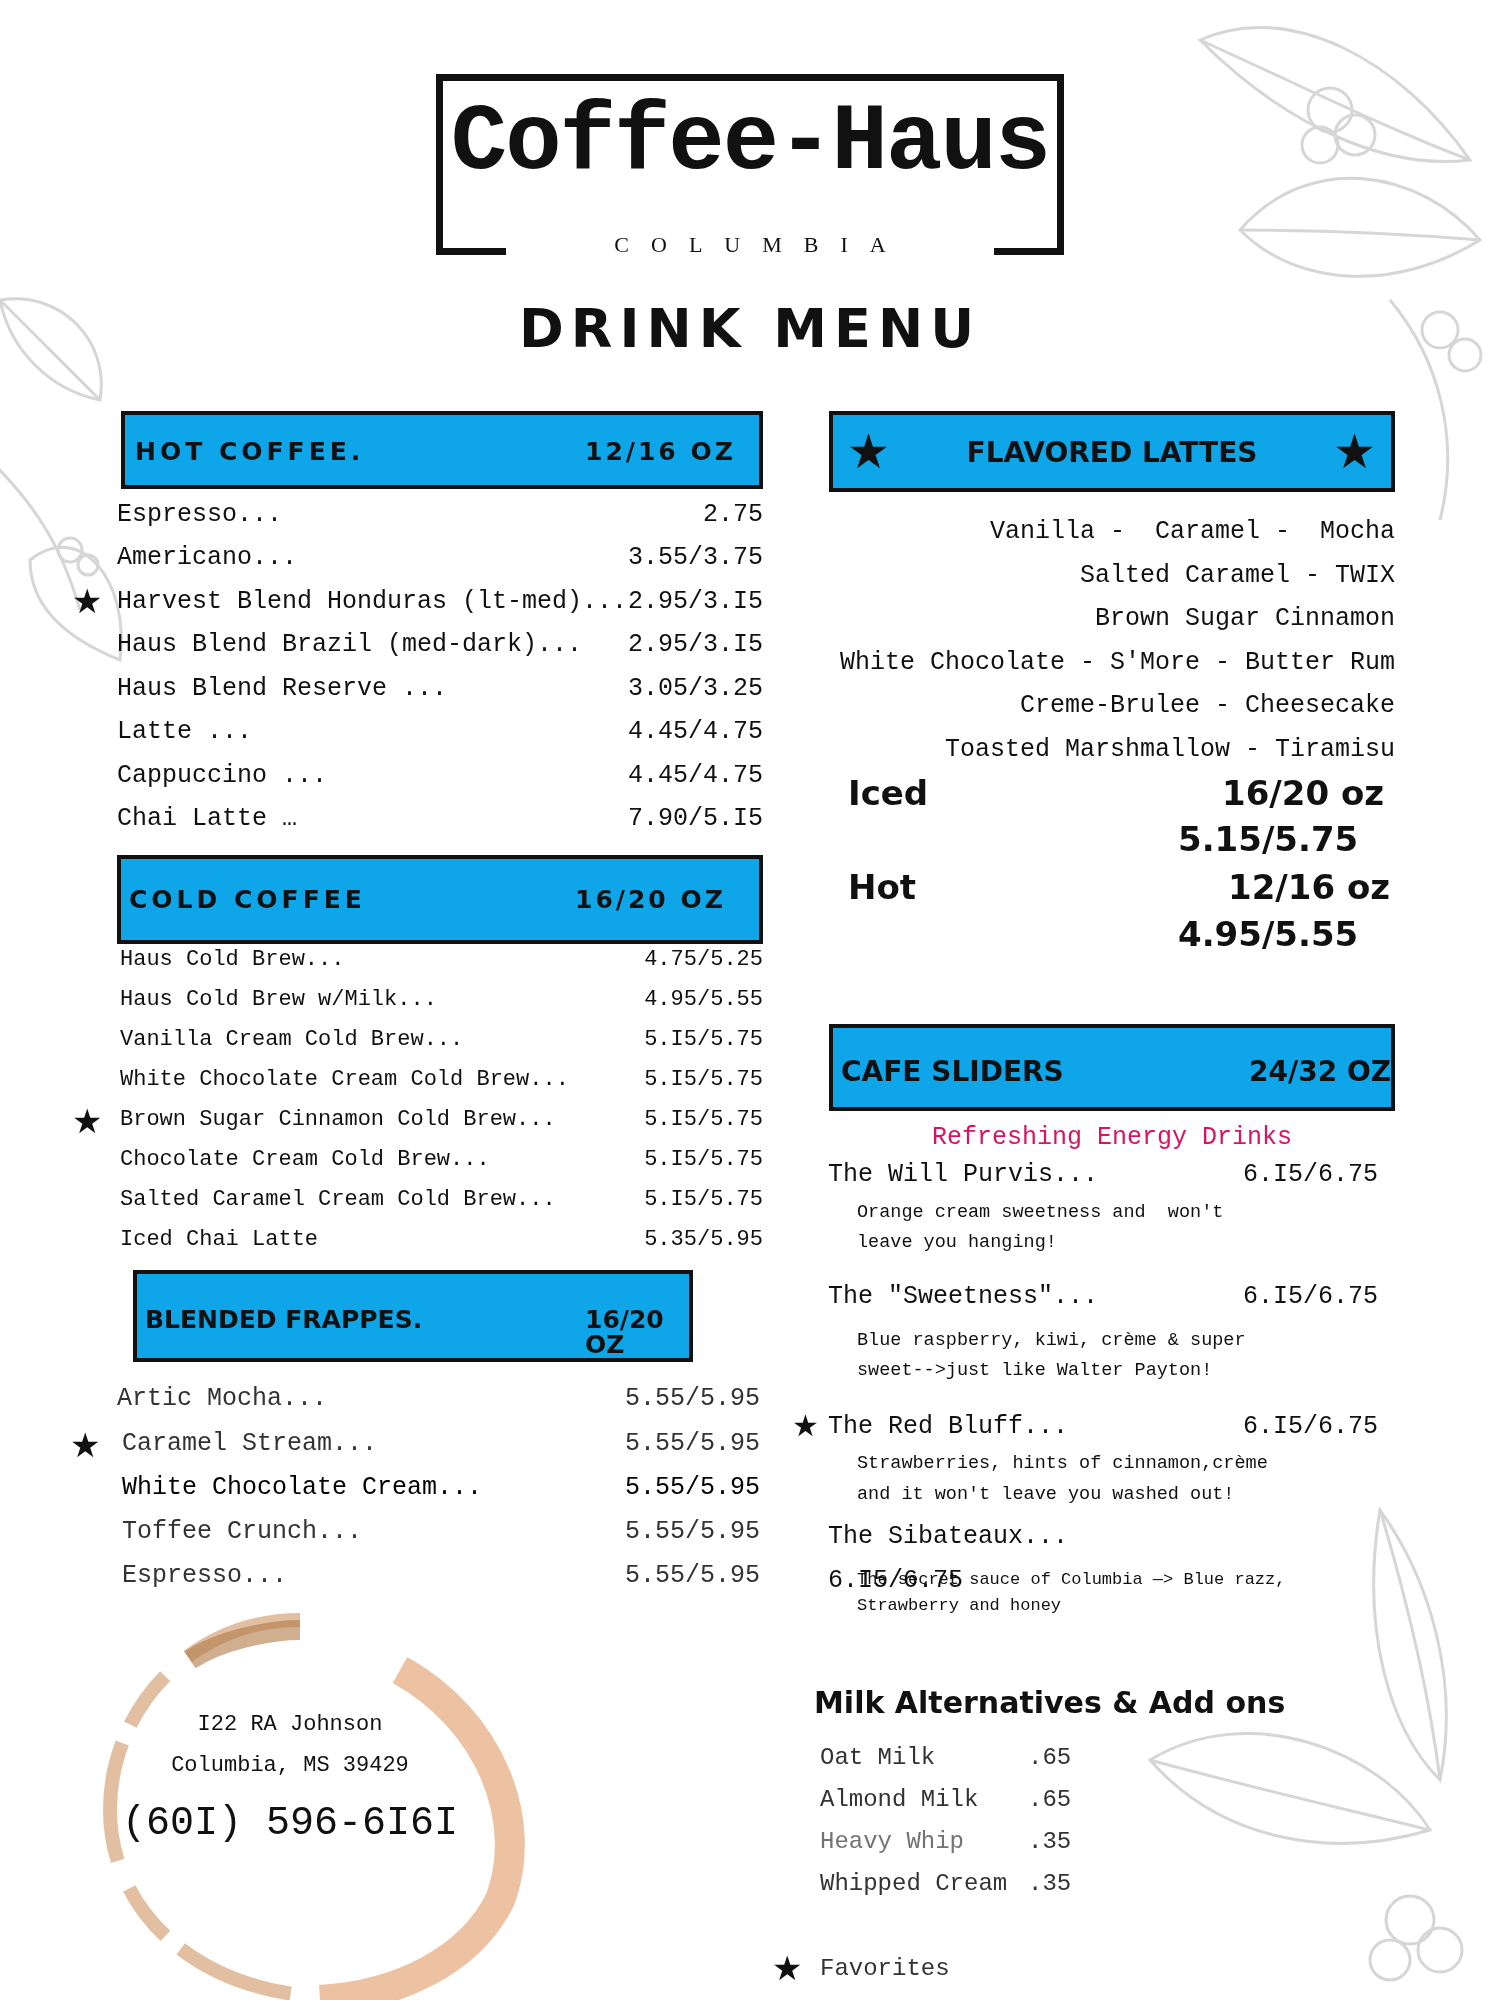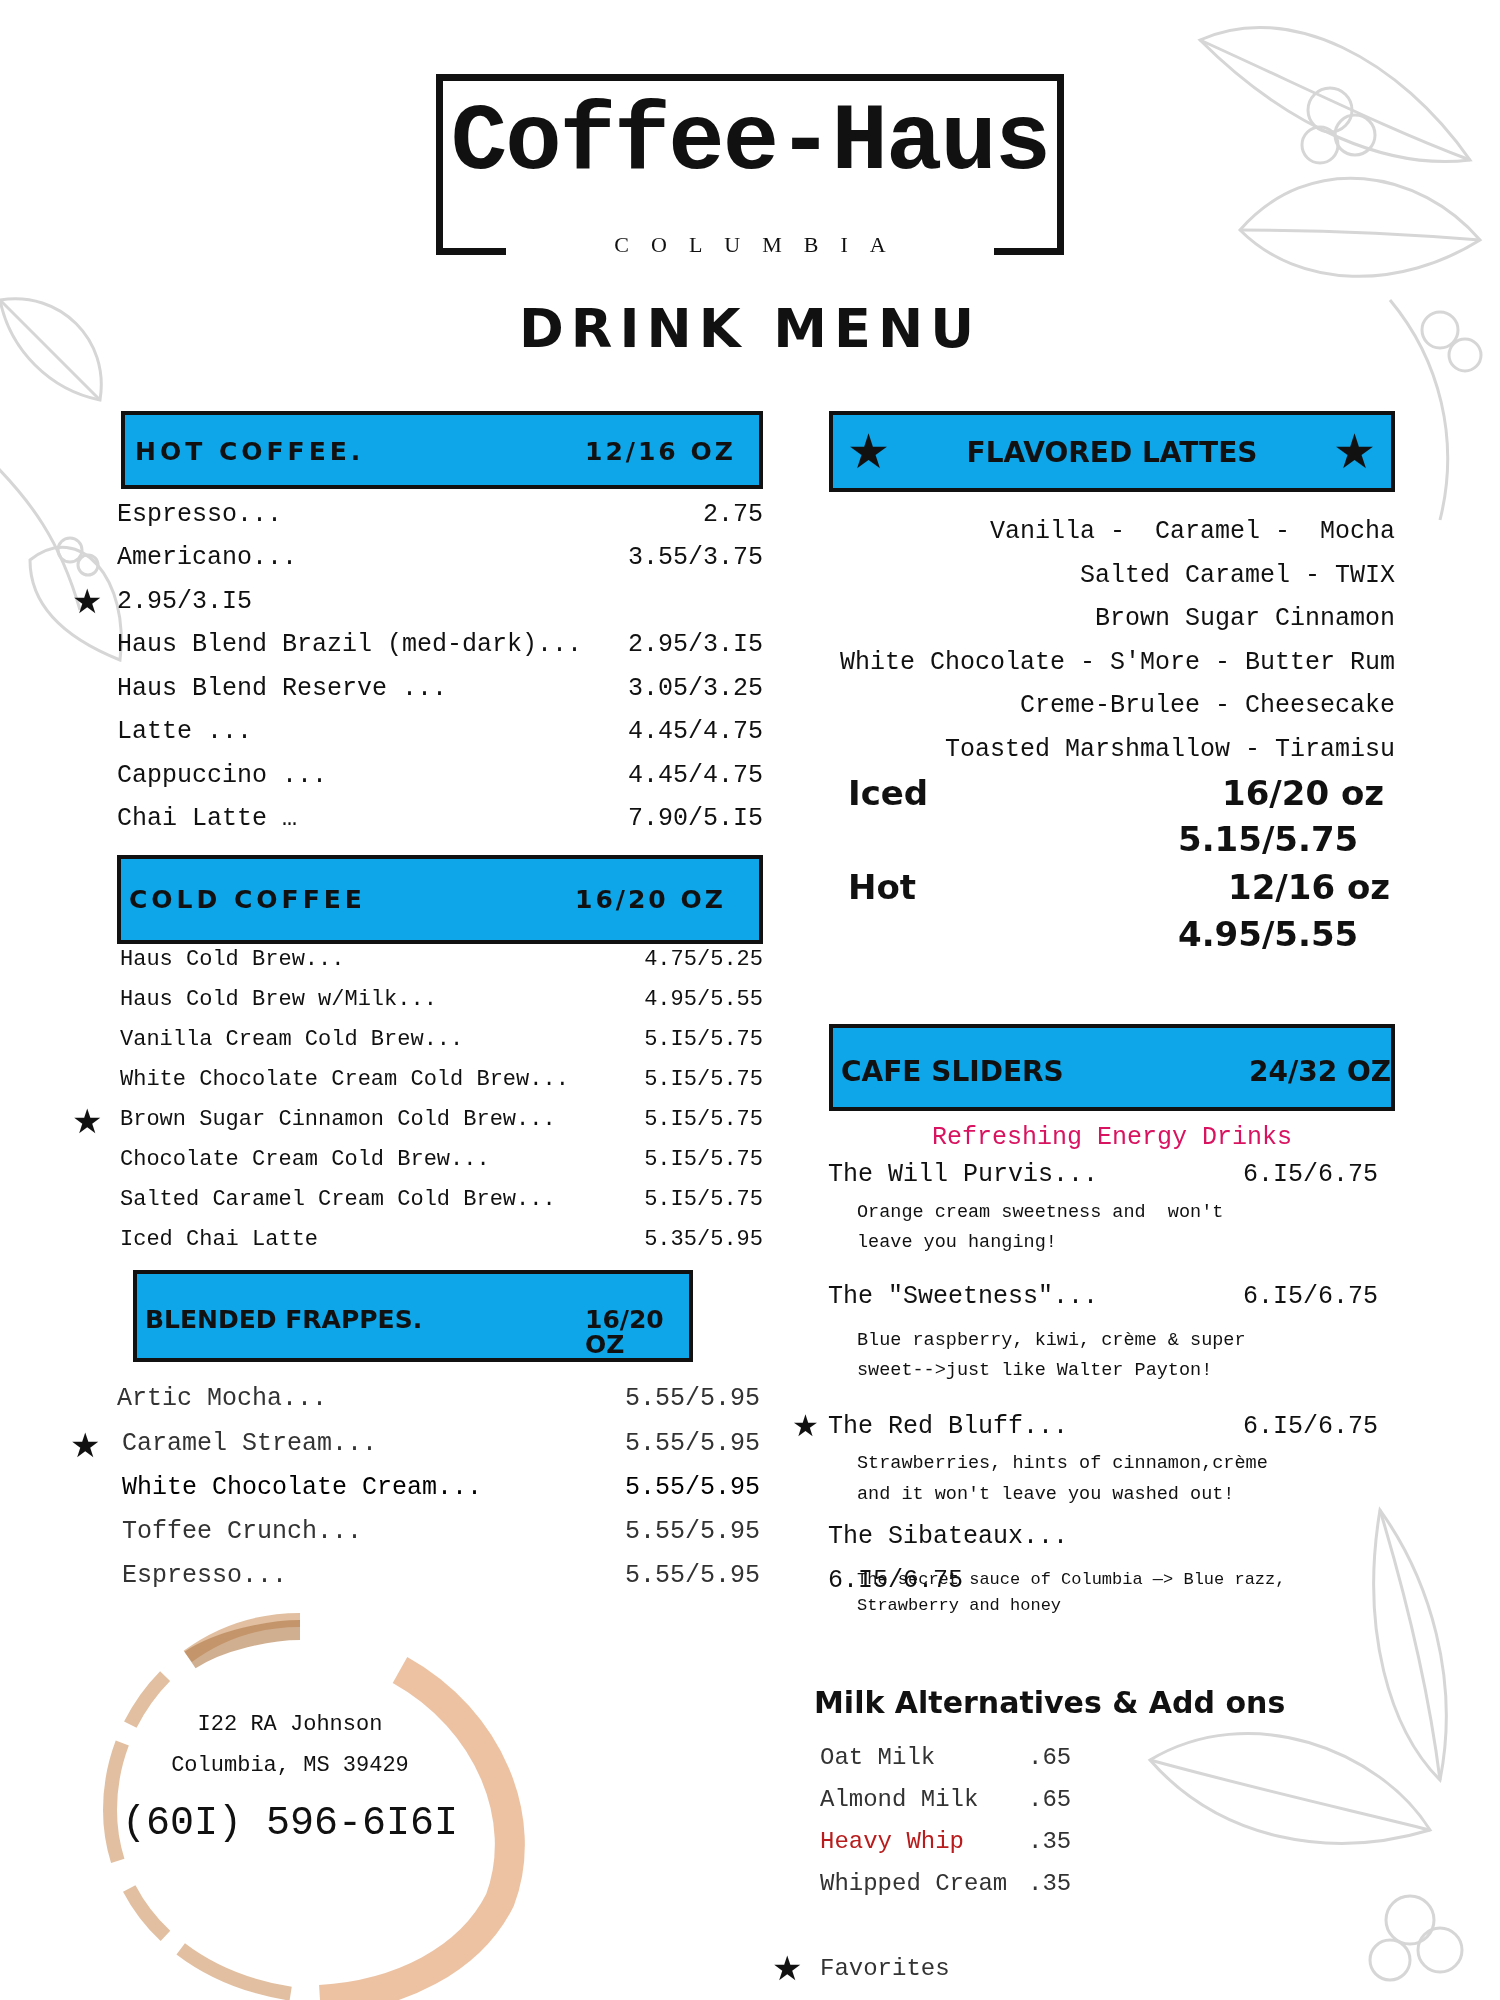--- a/index.html
+++ b/index.html
@@ -97,20 +97,21 @@
   <div class="row" style="left:117px;top:502px;width:646px;font-size:25px;">
       <span class="name">Espresso...</span>
       <span class="price">2.75</span>
     </div>
   <div class="row" style="left:117px;top:545px;width:646px;font-size:25px;">
       <span class="name">Americano...</span>
       <span class="price">3.55/3.75</span>
     </div>
   <span class="star" style="left:72px;top:584px;">★</span>
   <div class="row" style="left:117px;top:589px;width:646px;font-size:25px;">
+      <span class="name">Harvest Blend Honduras (lt-med)...</span>
       <span class="price">2.95/3.I5</span>
     </div>
   <div class="row" style="left:117px;top:632px;width:646px;font-size:25px;">
       <span class="name">Haus Blend Brazil (med-dark)...</span>
       <span class="price">2.95/3.I5</span>
     </div>
   <div class="row" style="left:117px;top:676px;width:646px;font-size:25px;">
       <span class="name">Haus Blend Reserve ...</span>
       <span class="price">3.05/3.25</span>
     </div>
@@ -254,20 +255,20 @@
   <div class="desc" style="left:857px;top:1571px;font-size:17px;">The secret sauce of Columbia —&gt; Blue razz,</div>
   <div class="desc" style="left:857px;top:1597px;font-size:17px;">Strawberry and honey</div>
 </div>
 
 <div class="bold-sans" style="left:814px;top:1688px;font-size:30px;">Milk Alternatives &amp; Add ons</div>
 <div>
   <div class="abs" style="left:820px;top:1746px;font-size:24px;line-height:1;color:#333;">Oat Milk</div>
   <div class="abs" style="left:1028px;top:1746px;font-size:24px;line-height:1;color:#333;">.65</div>
   <div class="abs" style="left:820px;top:1788px;font-size:24px;line-height:1;color:#333;">Almond Milk</div>
   <div class="abs" style="left:1028px;top:1788px;font-size:24px;line-height:1;color:#333;">.65</div>
-  <div class="abs" style="left:820px;top:1830px;font-size:24px;line-height:1;color:#b91c1c;">Heavy Whip</div>
+  <div class="abs" style="left:820px;top:1830px;font-size:24px;line-height:1;color:#737373;">Heavy Whip</div>
   <div class="abs" style="left:1028px;top:1830px;font-size:24px;line-height:1;color:#333;">.35</div>
   <div class="abs" style="left:820px;top:1872px;font-size:24px;line-height:1;color:#333;">Whipped Cream</div>
   <div class="abs" style="left:1028px;top:1872px;font-size:24px;line-height:1;color:#333;">.35</div>
 </div>
 
 <span class="star" style="left:772px;top:1951px;">★</span>
 <div class="abs" style="left:820px;top:1957px;font-size:24px;line-height:1;color:#333;">Favorites</div>
 
 </body></html>

